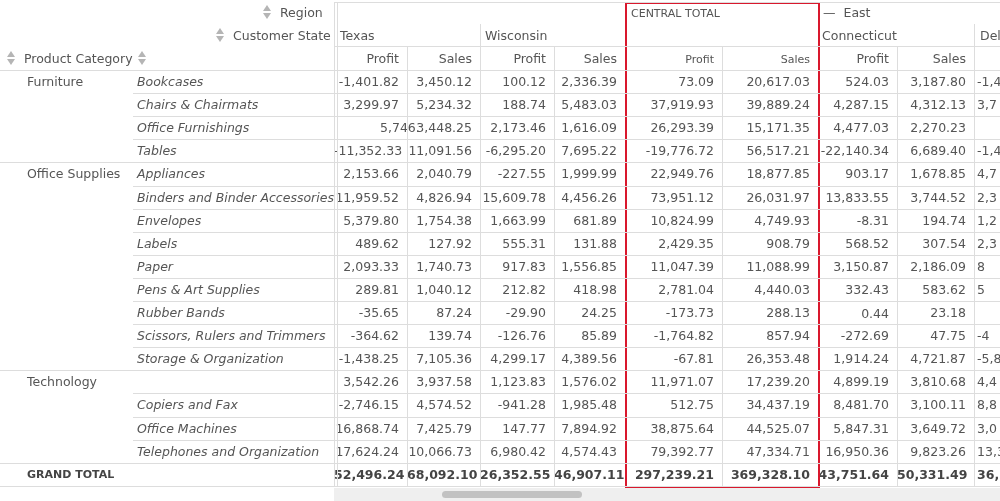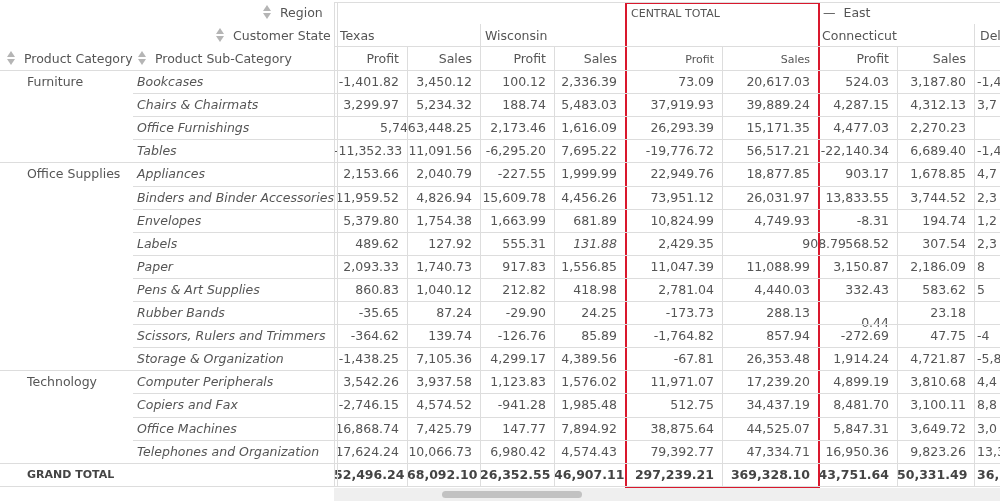--- a/index.html
+++ b/index.html
@@ -43,21 +43,21 @@
     <div class="hdr-line" style="left:263px; top:1px;">
       <span class="sort"></span><span>Region</span>
     </div>
     <div class="hdr-line" style="left:216px; top:24px;">
       <span class="sort"></span><span>Customer State</span>
     </div>
     <div class="hdr-line" style="left:7px; top:47px;">
       <span class="sort"></span><span>Product Category</span>
     </div>
     <div class="hdr-line" style="left:138px; top:47px;">
-      <span class="sort"></span><span>Product Sub-Category</span>
+      <span class="sort"></span>
     </div>
   </div>
 
   <div id="rows" class="rows">
       <div class="r" style="top: 0px;">
         <span class="cat">Furniture</span>
         <span class="sub">Bookcases</span>
       </div>
       <div class="r" style="top: 23.1px;">
         <span class="cat"></span>
@@ -102,21 +102,20 @@
       <div class="r" style="top: 254.1px;">
         <span class="cat"></span>
         <span class="sub">Scissors, Rulers and Trimmers</span>
       </div>
       <div class="r" style="top: 277.2px;">
         <span class="cat"></span>
         <span class="sub">Storage &amp; Organization</span>
       </div>
       <div class="r" style="top: 300.3px;">
         <span class="cat">Technology</span>
-        <span class="sub">Computer Peripherals</span>
       </div>
       <div class="r" style="top: 323.4px;">
         <span class="cat"></span>
         <span class="sub">Copiers and Fax</span>
       </div>
       <div class="r" style="top: 346.5px;">
         <span class="cat"></span>
         <span class="sub">Office Machines</span>
       </div>
       <div class="r" style="top: 369.6px;">
@@ -208,51 +207,51 @@
         <div class="cell" style="left: 146px; width: 74px; top: 208.6px;">1,663.99</div>
         <div class="cell" style="left: 220px; width: 71px; top: 208.6px;">681.89</div>
         <div class="cell" style="left: 291px; width: 97px; top: 208.6px;">10,824.99</div>
         <div class="cell" style="left: 388px; width: 96px; top: 208.6px;">4,749.93</div>
         <div class="cell" style="left: 484px; width: 79px; top: 208.6px;">-8.31</div>
         <div class="cell" style="left: 563px; width: 77px; top: 208.6px;">194.74</div>
         <div class="cell" style="left: 640px; width: 40px; top: 208.6px; text-align: left; padding-left: 3px; padding-right: 0px;">1,2</div>
         <div class="cell" style="left: 0px; width: 73px; top: 231.7px;">489.62</div>
         <div class="cell" style="left: 73px; width: 73px; top: 231.7px;">127.92</div>
         <div class="cell" style="left: 146px; width: 74px; top: 231.7px;">555.31</div>
-        <div class="cell" style="left: 220px; width: 71px; top: 231.7px; font-style: italic;">131.88</div>
+        <div class="cell" style="left: 220px; width: 71px; top: 231.7px;">131.88</div>
         <div class="cell" style="left: 291px; width: 97px; top: 231.7px;">2,429.35</div>
-        <div class="cell" style="left: 388px; width: 96px; top: 231.7px; margin-left: 36px;">908.79</div>
+        <div class="cell" style="left: 388px; width: 96px; top: 231.7px;">908.79</div>
         <div class="cell" style="left: 484px; width: 79px; top: 231.7px;">568.52</div>
         <div class="cell" style="left: 563px; width: 77px; top: 231.7px;">307.54</div>
         <div class="cell" style="left: 640px; width: 40px; top: 231.7px; text-align: left; padding-left: 3px; padding-right: 0px;">2,3</div>
         <div class="cell" style="left: 0px; width: 73px; top: 254.8px;">2,093.33</div>
         <div class="cell" style="left: 73px; width: 73px; top: 254.8px;">1,740.73</div>
         <div class="cell" style="left: 146px; width: 74px; top: 254.8px;">917.83</div>
         <div class="cell" style="left: 220px; width: 71px; top: 254.8px;">1,556.85</div>
         <div class="cell" style="left: 291px; width: 97px; top: 254.8px;">11,047.39</div>
         <div class="cell" style="left: 388px; width: 96px; top: 254.8px;">11,088.99</div>
         <div class="cell" style="left: 484px; width: 79px; top: 254.8px;">3,150.87</div>
         <div class="cell" style="left: 563px; width: 77px; top: 254.8px;">2,186.09</div>
         <div class="cell" style="left: 640px; width: 40px; top: 254.8px; text-align: left; padding-left: 3px; padding-right: 0px;">8</div>
-        <div class="cell" style="left: 0px; width: 73px; top: 277.9px;">860.83</div>
+        <div class="cell" style="left: 0px; width: 73px; top: 277.9px;">289.81</div>
         <div class="cell" style="left: 73px; width: 73px; top: 277.9px;">1,040.12</div>
         <div class="cell" style="left: 146px; width: 74px; top: 277.9px;">212.82</div>
         <div class="cell" style="left: 220px; width: 71px; top: 277.9px;">418.98</div>
         <div class="cell" style="left: 291px; width: 97px; top: 277.9px;">2,781.04</div>
         <div class="cell" style="left: 388px; width: 96px; top: 277.9px;">4,440.03</div>
         <div class="cell" style="left: 484px; width: 79px; top: 277.9px;">332.43</div>
         <div class="cell" style="left: 563px; width: 77px; top: 277.9px;">583.62</div>
         <div class="cell" style="left: 640px; width: 40px; top: 277.9px; text-align: left; padding-left: 3px; padding-right: 0px;">5</div>
         <div class="cell" style="left: 0px; width: 73px; top: 301px;">-35.65</div>
         <div class="cell" style="left: 73px; width: 73px; top: 301px;">87.24</div>
         <div class="cell" style="left: 146px; width: 74px; top: 301px;">-29.90</div>
         <div class="cell" style="left: 220px; width: 71px; top: 301px;">24.25</div>
         <div class="cell" style="left: 291px; width: 97px; top: 301px;">-173.73</div>
         <div class="cell" style="left: 388px; width: 96px; top: 301px;">288.13</div>
-        <div class="cell" style="left: 484px; width: 79px; top: 311px; padding-left: 8px;">0.44</div>
+        <div class="cell" style="left: 484px; width: 79px; top: 302px; padding-left: 8px;">0.44</div>
         <div class="cell" style="left: 563px; width: 77px; top: 301px;">23.18</div>
         <div class="cell" style="left: 640px; width: 40px; top: 301px; text-align: left; padding-left: 3px; padding-right: 0px;"></div>
         <div class="cell" style="left: 0px; width: 73px; top: 324.1px;">-364.62</div>
         <div class="cell" style="left: 73px; width: 73px; top: 324.1px;">139.74</div>
         <div class="cell" style="left: 146px; width: 74px; top: 324.1px;">-126.76</div>
         <div class="cell" style="left: 220px; width: 71px; top: 324.1px;">85.89</div>
         <div class="cell" style="left: 291px; width: 97px; top: 324.1px;">-1,764.82</div>
         <div class="cell" style="left: 388px; width: 96px; top: 324.1px;">857.94</div>
         <div class="cell" style="left: 484px; width: 79px; top: 324.1px;">-272.69</div>
         <div class="cell" style="left: 563px; width: 77px; top: 324.1px;">47.75</div>

